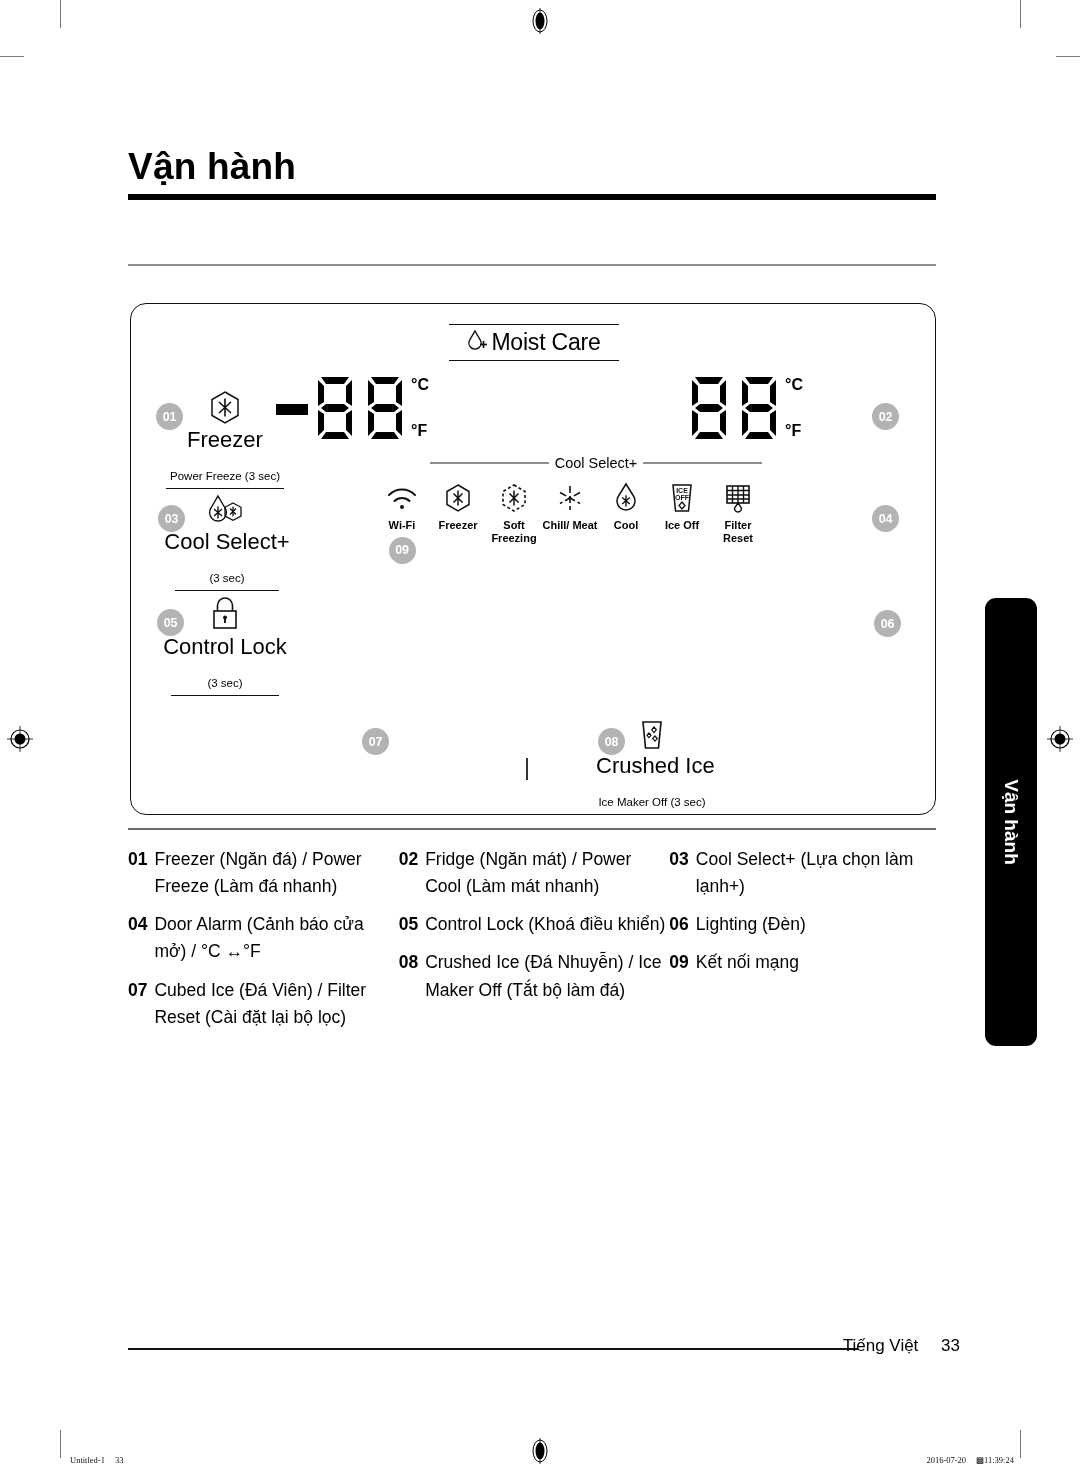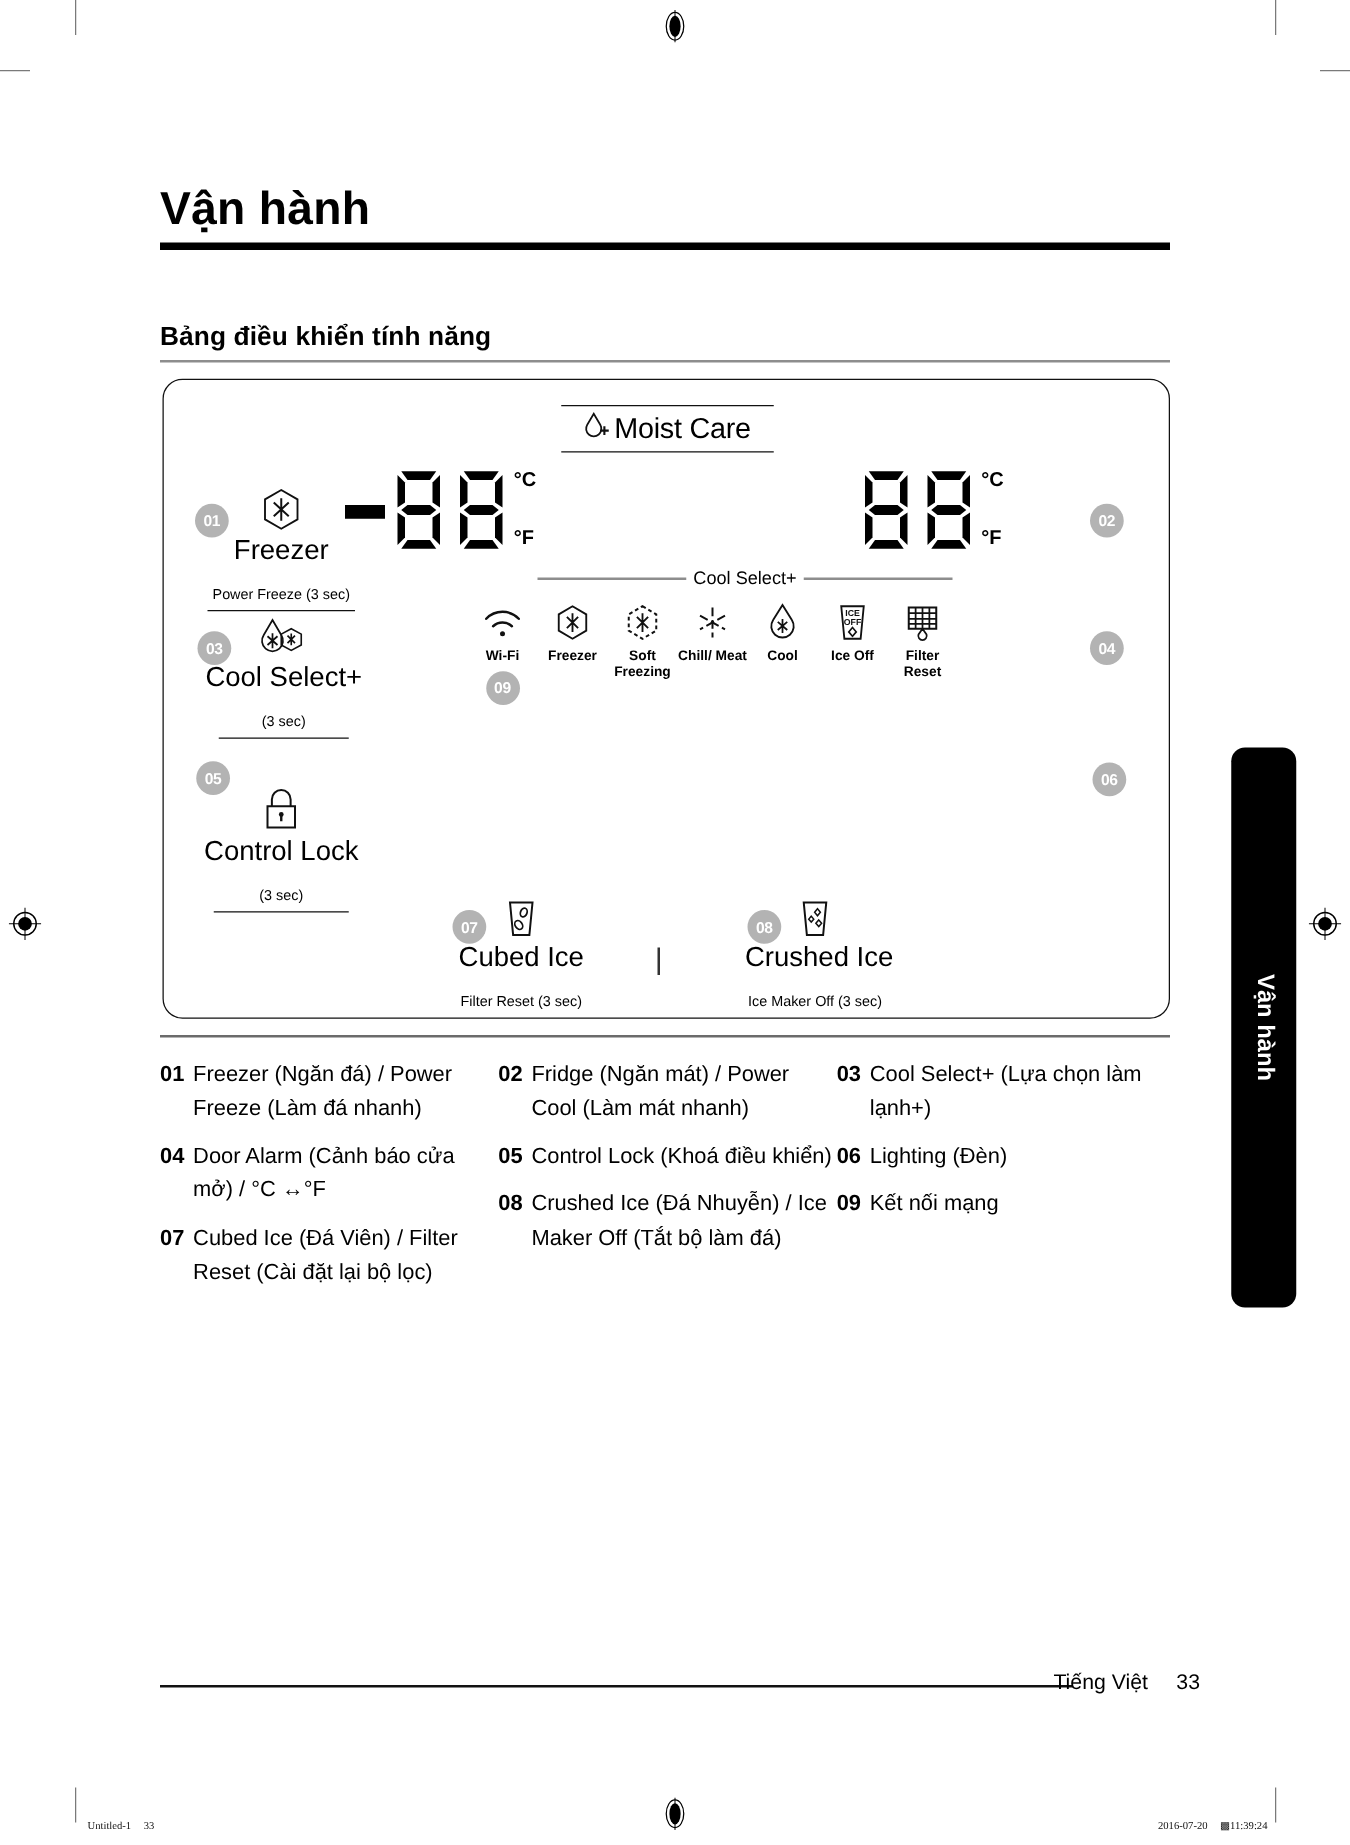--- a/index.html
+++ b/index.html
@@ -128,21 +128,20 @@
       <line x1="13" y1="0" x2="13" y2="26" stroke="#000" stroke-width=".8"></line>
     </svg>
   </div>
 
   <div class="title-wrap">
     <h1 class="title">Vận hành</h1>
     <div class="title-rule"></div>
   </div>
 
   <div class="subtitle-wrap">
-    <h2 class="subtitle">Bảng điều khiển tính năng</h2>
     <div class="subtitle-rule"></div>
   </div>
 
   <div class="panel"></div>
 
   <div class="moist">
     <span>
       <svg width="22" height="24" viewBox="0 0 22 24">
         <path d="M8 3 L13.2 11.8 A6.1 6.1 0 1 1 2.8 11.8 Z" fill="none" stroke="#111" stroke-width="1.4"></path>
         <line x1="13" y1="16.5" x2="20" y2="16.5" stroke="#111" stroke-width="1.7"></line>
@@ -240,48 +239,37 @@
       </svg>
     </div>
     <div class="bigname">Cool Select+</div>
     <div class="subname">(3 sec)</div>
     <div class="uline" style="width:104px;"></div>
   </div>
   <div class="badge" style="left:158px;top:505px;">03</div>
 
   <div class="badge" style="left:872px;top:505px;">04</div>
 
-  <div class="btn" style="left:162px;top:627px;width:126px;text-align:center;">
+  <div class="btn" style="left:162px;top:593px;width:126px;text-align:center;">
     <div class="icon-holder">
       <svg width="34" height="40" viewBox="0 0 34 40">
         <path d="M9.5,16 L9.5,10.5 a7.5 7.5 0 0 1 15,0 L24.5,16" fill="none" stroke="#111" stroke-width="1.6"></path>
         <rect x="6" y="16" width="22" height="17" fill="none" stroke="#111" stroke-width="1.6"></rect>
         <circle cx="17" cy="22.5" r="1.9" fill="#111"></circle>
         <line x1="17" y1="23" x2="17" y2="28" stroke="#111" stroke-width="1.9"></line>
       </svg>
     </div>
     <div class="bigname">Control Lock</div>
     <div class="subname">(3 sec)</div>
     <div class="uline" style="width:108px;"></div>
   </div>
   <div class="badge" style="left:157px;top:609px;">05</div>
 
   <div class="badge" style="left:874px;top:610px;">06</div>
 
-  <div class="btn" style="left:365px;top:712px;width:104px;">
-    <div class="icon-holder">
-      <svg width="34" height="40" viewBox="0 0 34 40">
-        <path d="M8,8 L26,8 L23.5,34 L10.5,34 Z" fill="none" stroke="#111" stroke-width="1.6"></path>
-        <ellipse cx="19" cy="16" rx="2.6" ry="3.6" transform="rotate(20 19 16)" fill="none" stroke="#111" stroke-width="1.4"></ellipse>
-        <ellipse cx="15" cy="26" rx="2.8" ry="3.8" transform="rotate(-35 15 26)" fill="none" stroke="#111" stroke-width="1.4"></ellipse>
-      </svg>
-    </div>
-    <div class="bigname">Cubed Ice</div>
-    <div class="subname">Filter Reset (3 sec)</div>
-  </div>
   <div class="badge" style="left:362px;top:728px;">07</div>
 
   <div class="vdiv"></div>
 
   <div class="btn" style="left:596px;top:712px;width:112px;">
     <div class="icon-holder">
       <svg width="34" height="40" viewBox="0 0 34 40">
         <path d="M8,8 L26,8 L23.5,34 L10.5,34 Z" fill="none" stroke="#111" stroke-width="1.6"></path>
         <polygon points="19,13 21.3,15.8 19,18.6 16.7,15.8" fill="none" stroke="#111" stroke-width="1.2"></polygon>
         <polygon points="14,19 16,21.3 14,23.6 12,21.3" fill="none" stroke="#111" stroke-width="1.2"></polygon>

